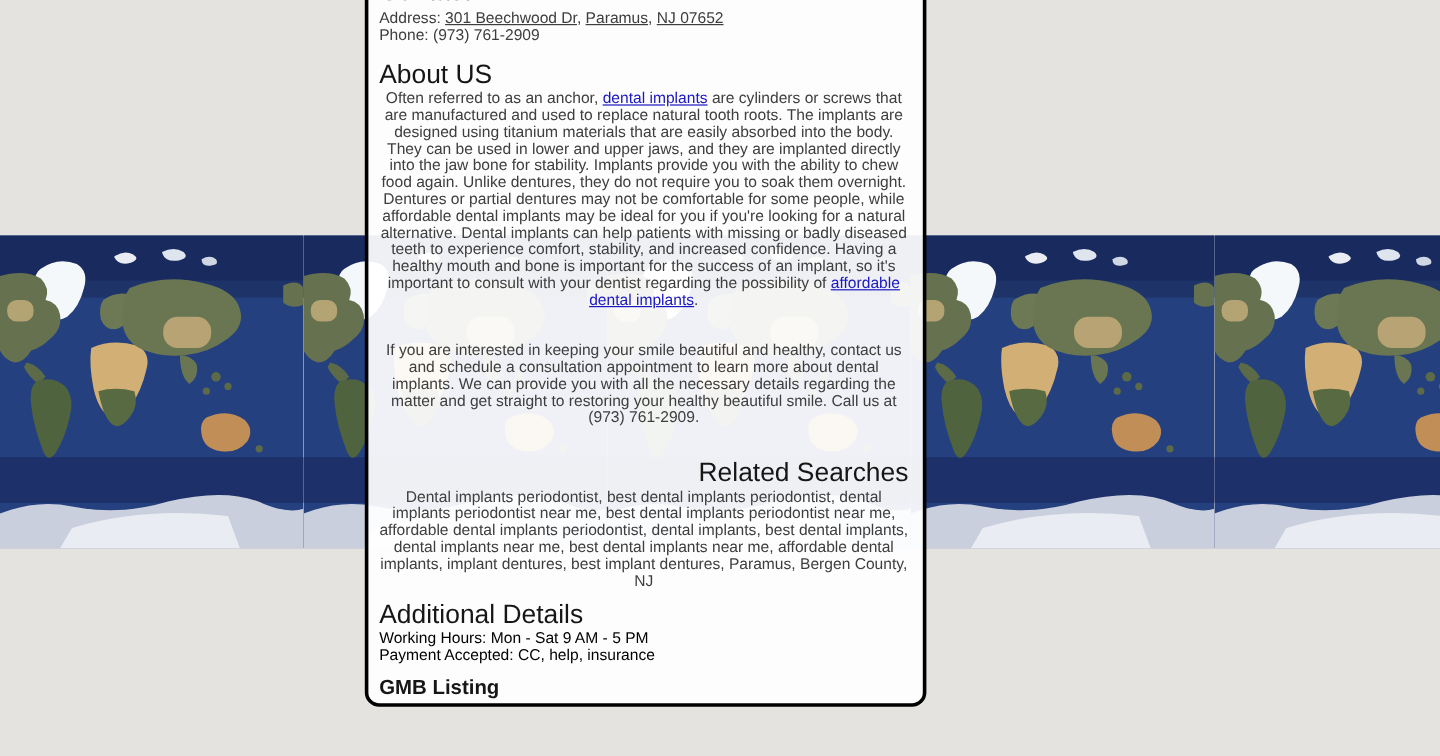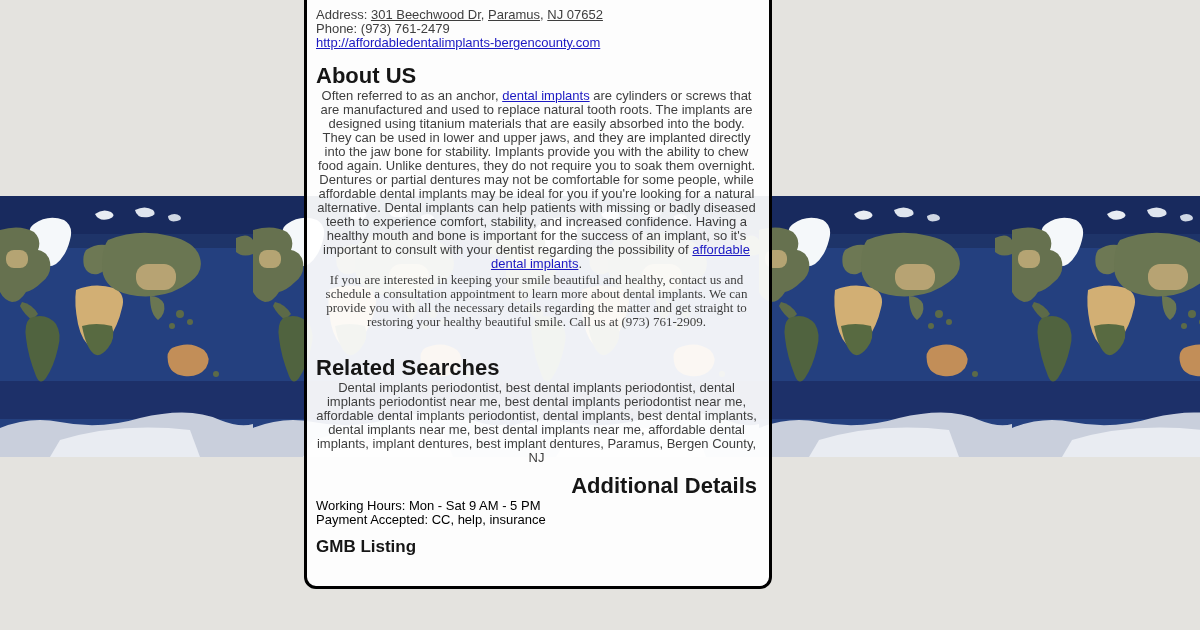--- a/index.html
+++ b/index.html
@@ -18,33 +18,33 @@
   .card{
     position:absolute;left:304px;top:-33px;width:468px;height:622px;
     box-sizing:border-box;
     background:rgba(255,255,255,0.93);
     border:3px solid #000;border-radius:12px;
     padding:10px 12px 0 9px;
     overflow:hidden;
     color:#3e3e3e;font-size:13px;line-height:14px;
   }
   .card h2{
-    font-size:22px;line-height:26px;margin:0;font-weight:bold;color:#161616;
+    font-size:22px;line-height:26px;margin:0;font-weight:normal;color:#161616;
     letter-spacing:0;
   }
   .card h3{
     font-size:17px;line-height:20px;margin:10px 0 0 0;font-weight:bold;color:#161616;
   }
   .h-about{margin-top:13px !important;}
-  .h-related{margin-top:26px !important;}
-  .h-details{margin-top:8px !important;text-align:right;}
+  .h-related{margin-top:26px !important;text-align:right;}
+  .h-details{margin-top:8px !important;}
   .contact-lines{margin-top:2px;}
   .line{line-height:14px;}
   p{margin:0;text-align:center;}
-  .p2{margin-top:2px;font-family:Liberation Serif, serif;}
+  .p2{margin-top:28px;}
   .lnk{color:#1b18c2;text-decoration:underline;cursor:pointer;}
   .dark-lnk{color:#3e3e3e;text-decoration:underline;cursor:pointer;}
   .details-text{color:#000000;}
 </style>
 </head>
 <body>
 
 <div class="map-strip">
   <svg width="253" height="261" viewBox="0 0 253 261" xmlns="http://www.w3.org/2000/svg">
 
@@ -256,22 +256,21 @@
     <path d="M0 232 q30 -12 60 -6 q40 8 80 -4 q50 -12 80 2 q20 8 33 4 L253 261 L0 261 z" fill="#c9cfdc"></path>
     <path d="M60 244 q60 -18 130 -10 l10 27 L50 261 z" fill="#e9ecf2"></path>
   </svg>
   </div>
 
 <div class="card">
 
   <h2>Contact</h2>
   <div class="contact-lines">
     <div class="line"><span>Address: </span><a class="dark-lnk">301 Beechwood Dr</a><span>, </span><a class="dark-lnk">Paramus</a><span>, </span><a class="dark-lnk">NJ 07652</a></div>
-    <div class="line">Phone: (973) 761-2479</div>
-    <div class="line"><a class="lnk">http://affordabledentalimplants-bergencounty.com</a></div>
+    <div class="line">Phone: (973) 761-2909</div>
   </div>
 
   <h2 class="h-about">About US</h2>
   <p><span>Often referred to as an anchor, </span><a class="lnk">dental implants</a><span> are cylinders or screws that are manufactured and used to replace natural tooth roots. The implants are designed using titanium materials that are easily absorbed into the body. They can be used in lower and upper jaws, and they are implanted directly into the jaw bone for stability. Implants provide you with the ability to chew food again. Unlike dentures, they do not require you to soak them overnight. Dentures or partial dentures may not be comfortable for some people, while affordable dental implants may be ideal for you if you're looking for a natural alternative. Dental implants can help patients with missing or badly diseased teeth to experience comfort, stability, and increased confidence. Having a healthy mouth and bone is important for the success of an implant, so it's important to consult with your dentist regarding the possibility of </span><a class="lnk">affordable dental implants</a><span>.</span></p>
   <p class="p2">If you are interested in keeping your smile beautiful and healthy, contact us and schedule a consultation appointment to learn more about dental implants. We can provide you with all the necessary details regarding the matter and get straight to restoring your healthy beautiful smile. Call us at (973) 761-2909.</p>
 
   <h2 class="h-related">Related Searches</h2>
   <p>Dental implants periodontist, best dental implants periodontist, dental implants periodontist near me, best dental implants periodontist near me, affordable dental implants periodontist, dental implants, best dental implants, dental implants near me, best dental implants near me, affordable dental implants, implant dentures, best implant dentures, Paramus, Bergen County, NJ</p>
 
   <h2 class="h-details">Additional Details</h2>

